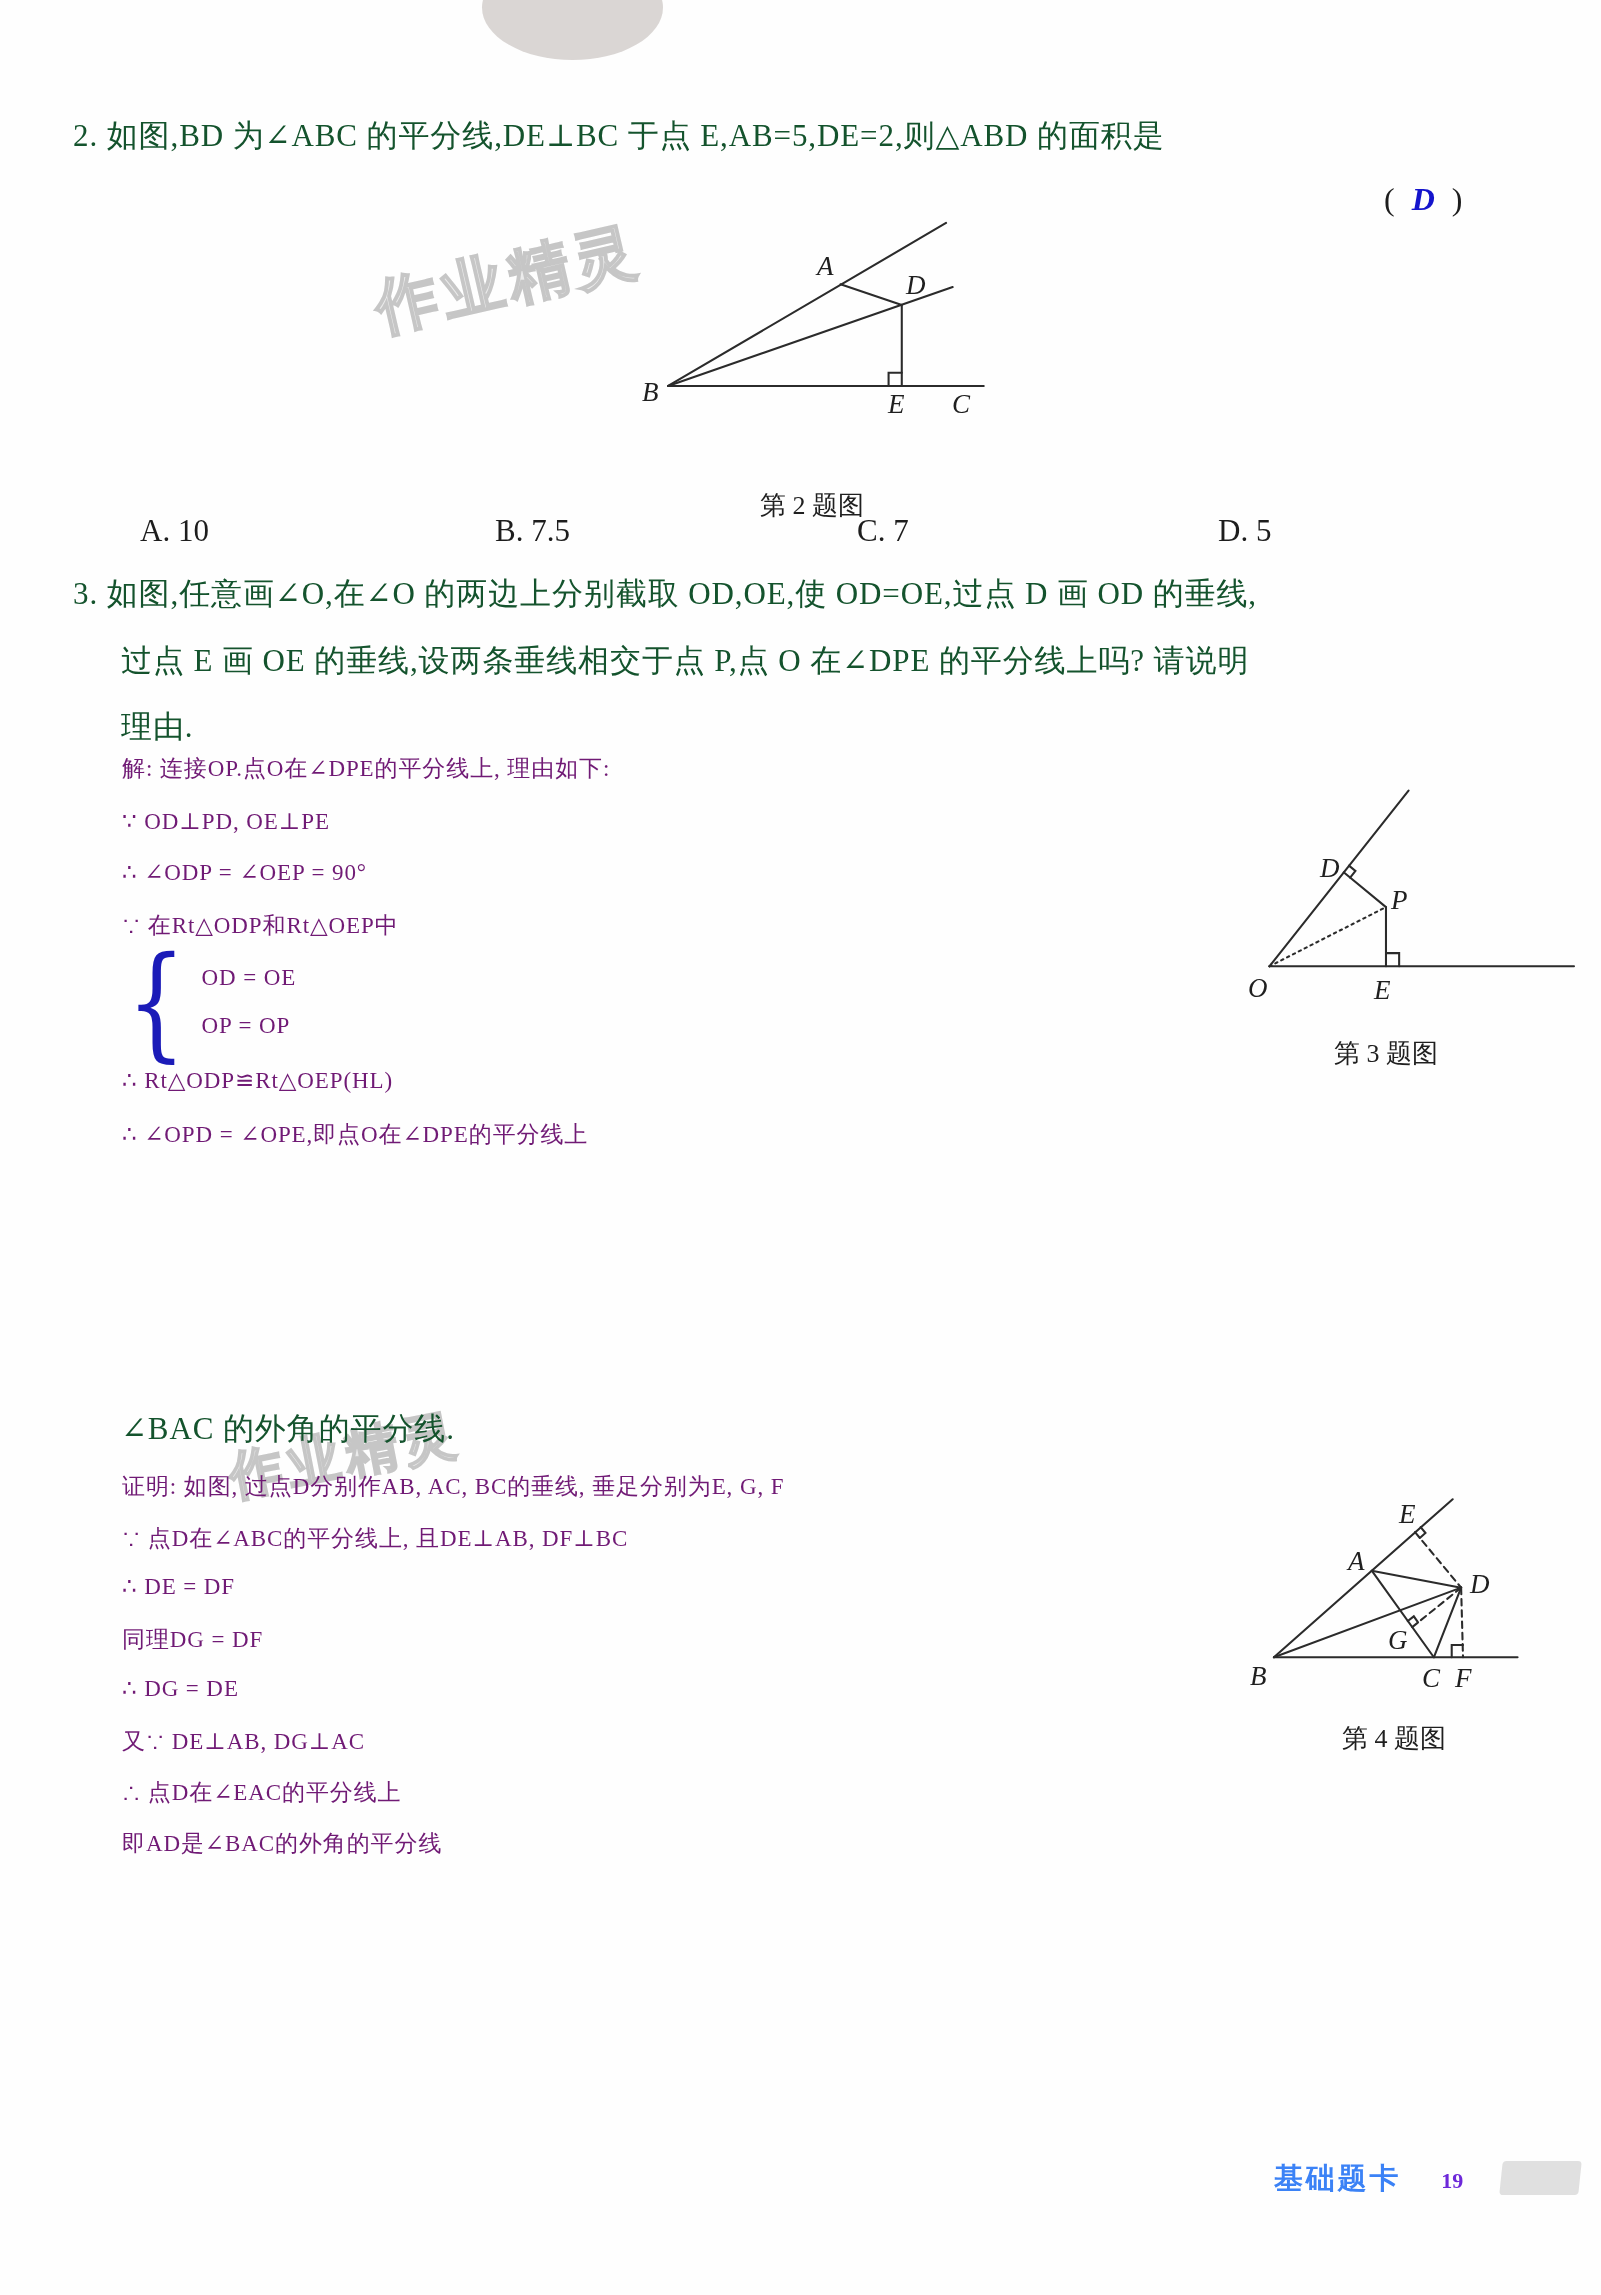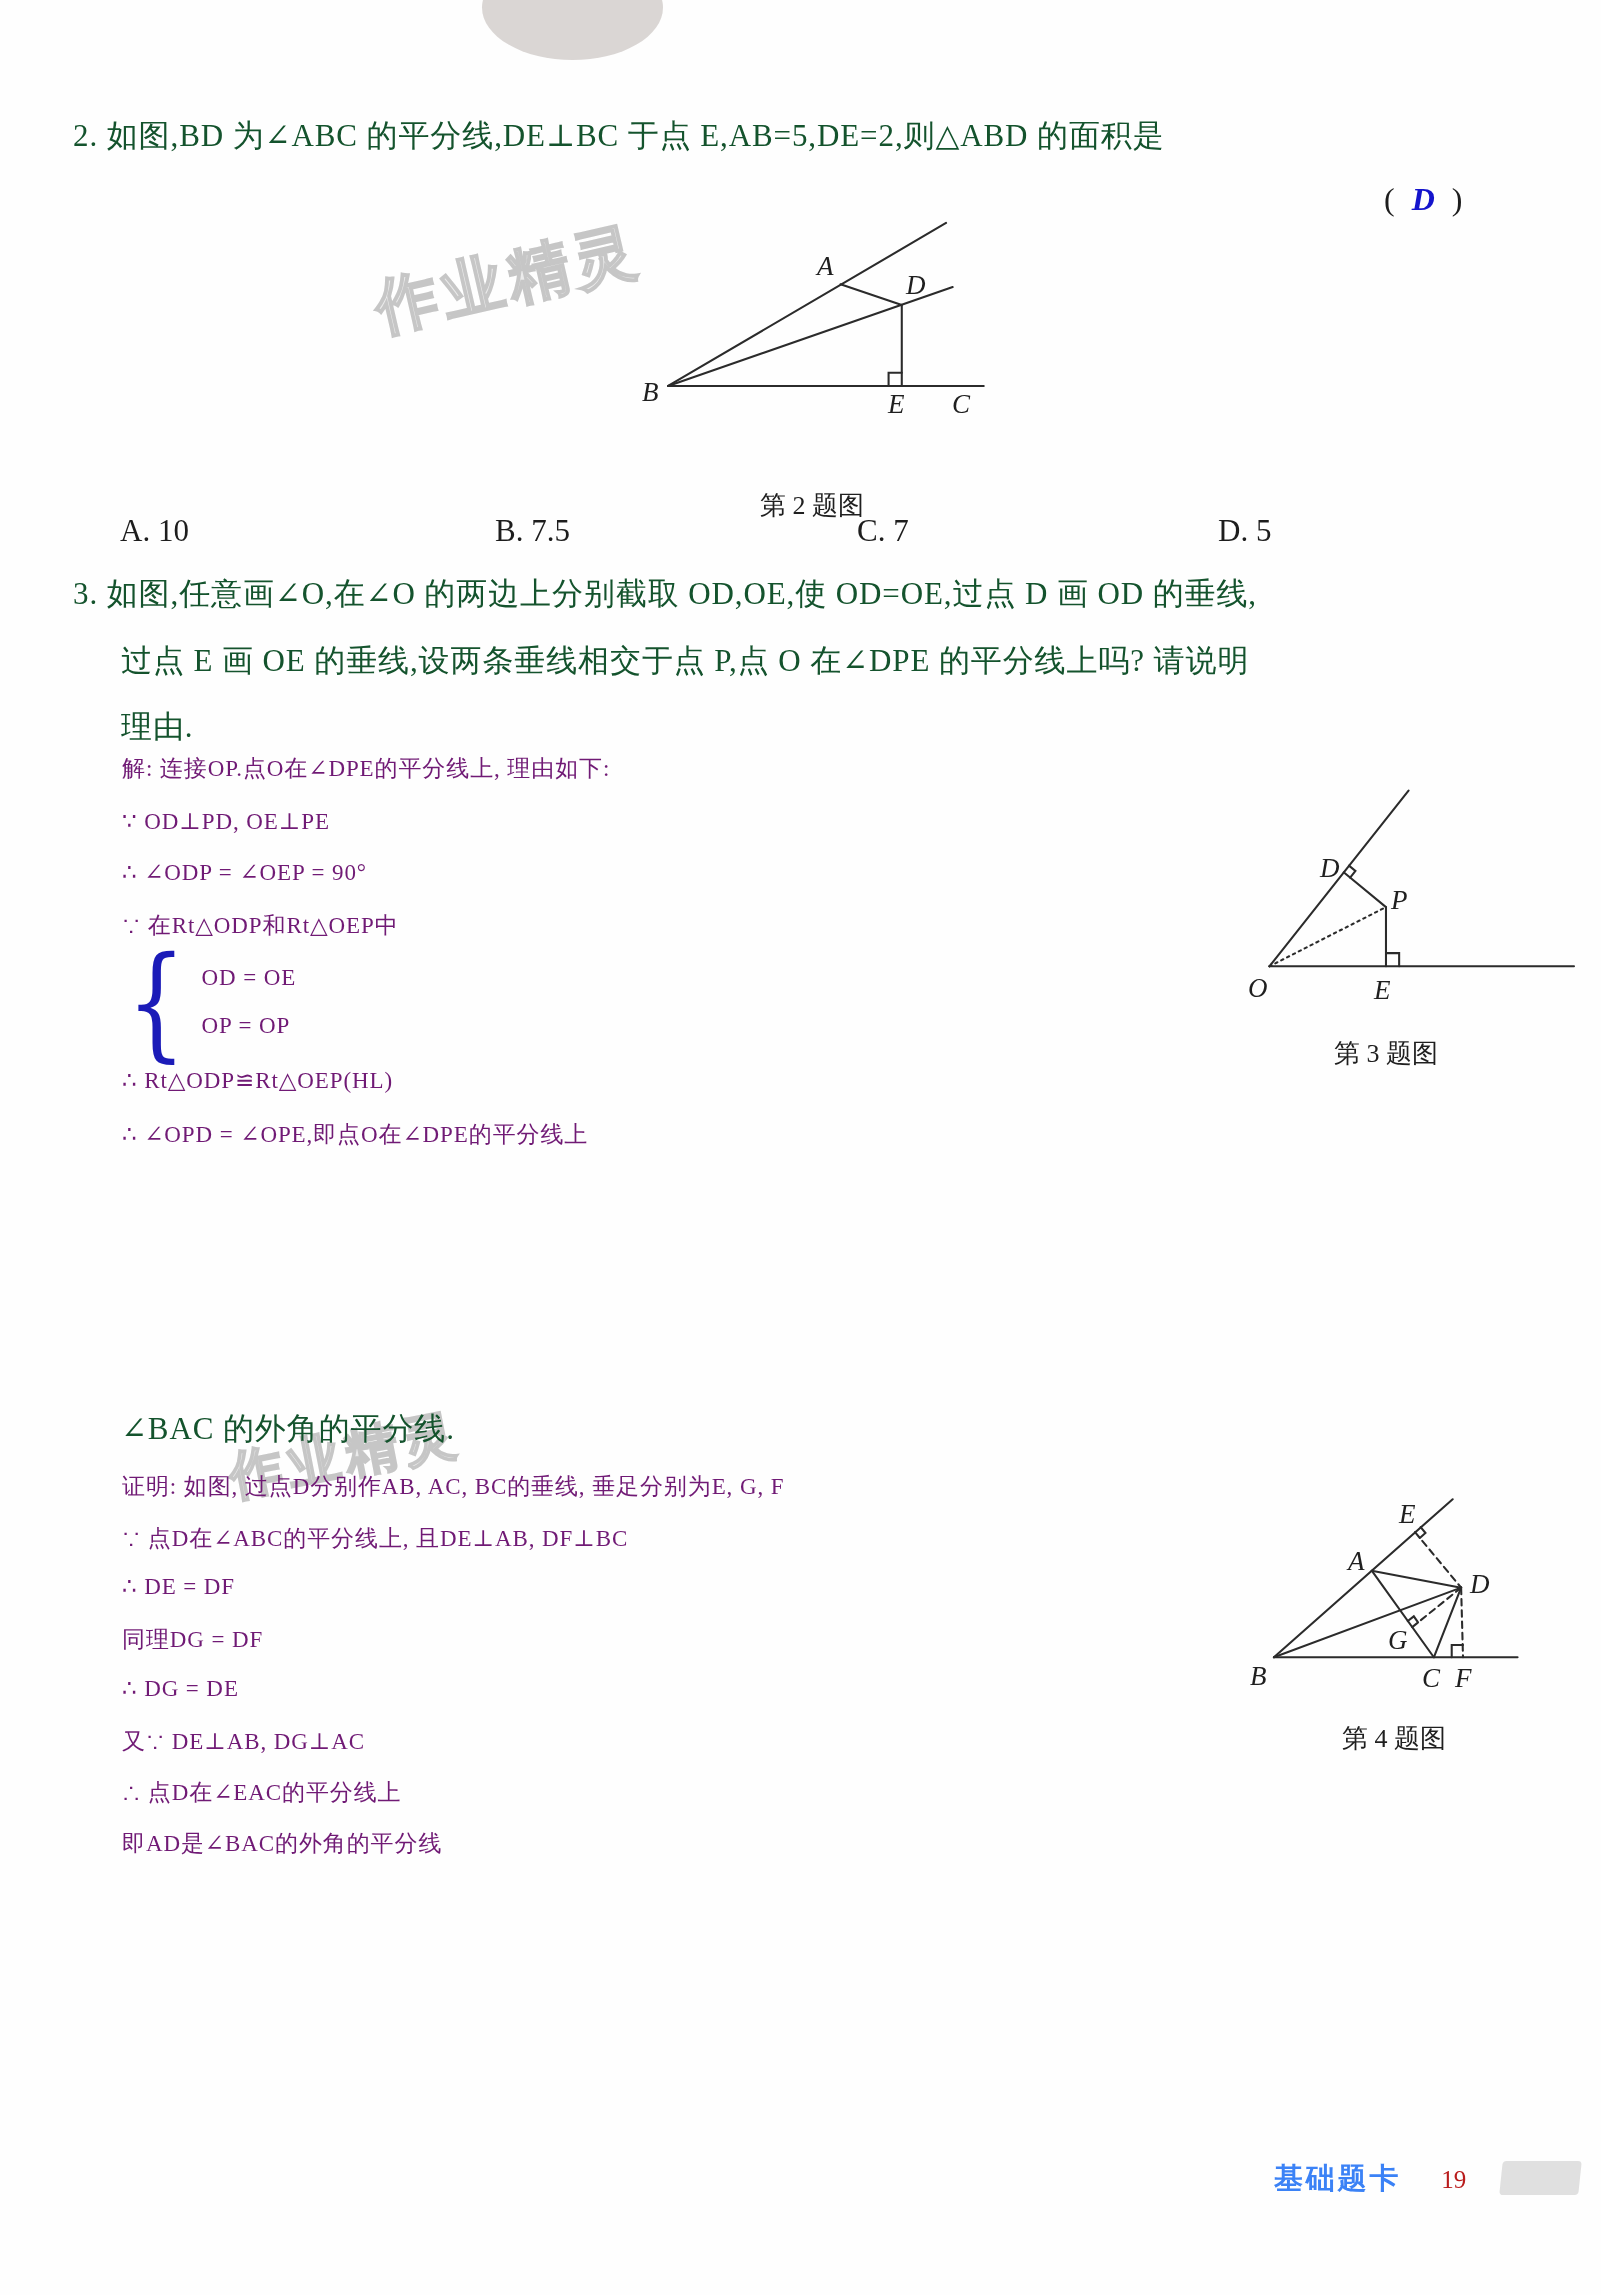--- a/index.html
+++ b/index.html
@@ -25,21 +25,21 @@
       opacity:.85;border-radius:3.8px;transform:skewX(-6deg);}
   .answer-row{left:1384px;top:181px;font-size:32px;color:#1d1d1d;}
   .answer-letter{color:#1414cc;font-weight:bold;margin:0 17px;font-style:italic;}
   .sys{left:117px;top:940px;display:flex;align-items:center;}
   .sys .brace{font-size:124px;line-height:1;color:#1b1bb8;font-weight:200;
       font-family:"DejaVu Serif",serif;transform:scaleX(.75);}
   .sys .rows{display:flex;flex-direction:column;gap:22.6px;margin-left:5.6px;}
   .footer{left:1258px;top:2159px;display:flex;align-items:baseline;gap:40px;}
   .footer .flabel{font-family:"Liberation Sans","DejaVu Sans",sans-serif;font-weight:700;
       font-size:29px;color:#3b82f6;letter-spacing:2.8px;margin-left:16px;}
-  .footer .fpage{font-size:25px;font-weight:400;color:#b91c1c;}
+  .footer .fpage{font-size:22px;font-weight:700;color:#6d28d9;}
   svg{position:absolute;left:0;top:0;overflow:visible;}
   .figwrap{position:absolute;}
 </style>
 </head>
 <body>
 
 <div class="page">
 
   <div class="smudge-top"></div>
   <div class="wm wm1">作业精灵</div>
@@ -63,21 +63,21 @@
       </g>
     </svg>
     <span class="figlabel" style="left:196px;top:30px;">A</span>
     <span class="figlabel" style="left:285px;top:49px;">D</span>
     <span class="figlabel" style="left:21px;top:156px;">B</span>
     <span class="figlabel" style="left:267px;top:168px;">E</span>
     <span class="figlabel" style="left:331px;top:168px;">C</span>
   </div>
   <div class="caption" style="left:699px;top:448px;margin-top:40px;">第 2 题图</div>
 
-  <div class="abs opt" style="left:120px;top:513px;">A. 10</div>
+  <div class="abs opt" style="left:140px;top:513px;">A. 10</div>
   <div class="abs opt" style="left:495px;top:513px;">B. 7.5</div>
   <div class="abs opt" style="left:857px;top:513px;">C. 7</div>
   <div class="abs opt" style="left:1218px;top:513px;">D. 5</div>
 
   <div class="abs k" style="left:73px;top:573px;">3. 如图,任意画∠O,在∠O 的两边上分别截取 OD,OE,使 OD=OE,过点 D 画 OD 的垂线,</div>
   <div class="abs k" style="left:121px;top:640px;">过点 E 画 OE 的垂线,设两条垂线相交于点 P,点 O 在∠DPE 的平分线上吗? 请说明</div>
   <div class="abs k" style="left:121px;top:706px;">理由.</div>
 
   <div class="abs b" style="left:122px;top:753px;">解: 连接OP.点O在∠DPE的平分线上, 理由如下:</div>
   <div class="abs b" style="left:122px;top:808px;">∵ OD⊥PD, OE⊥PE</div>

